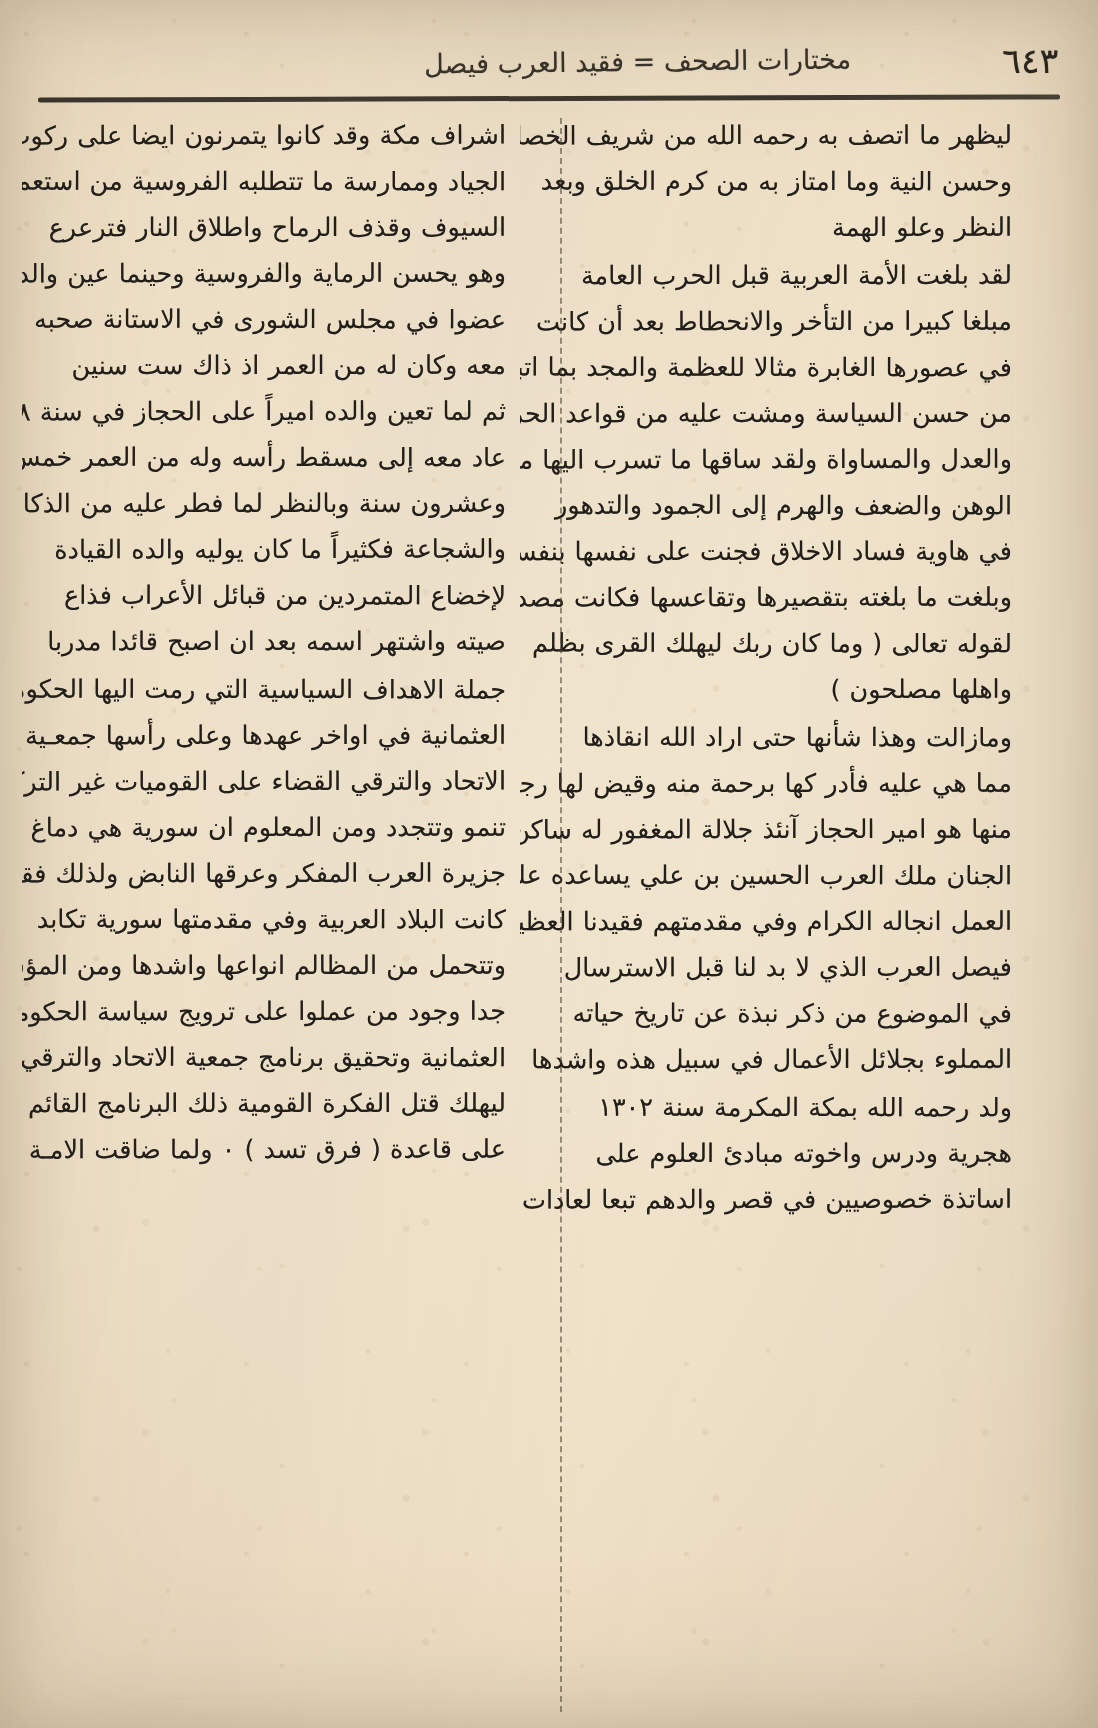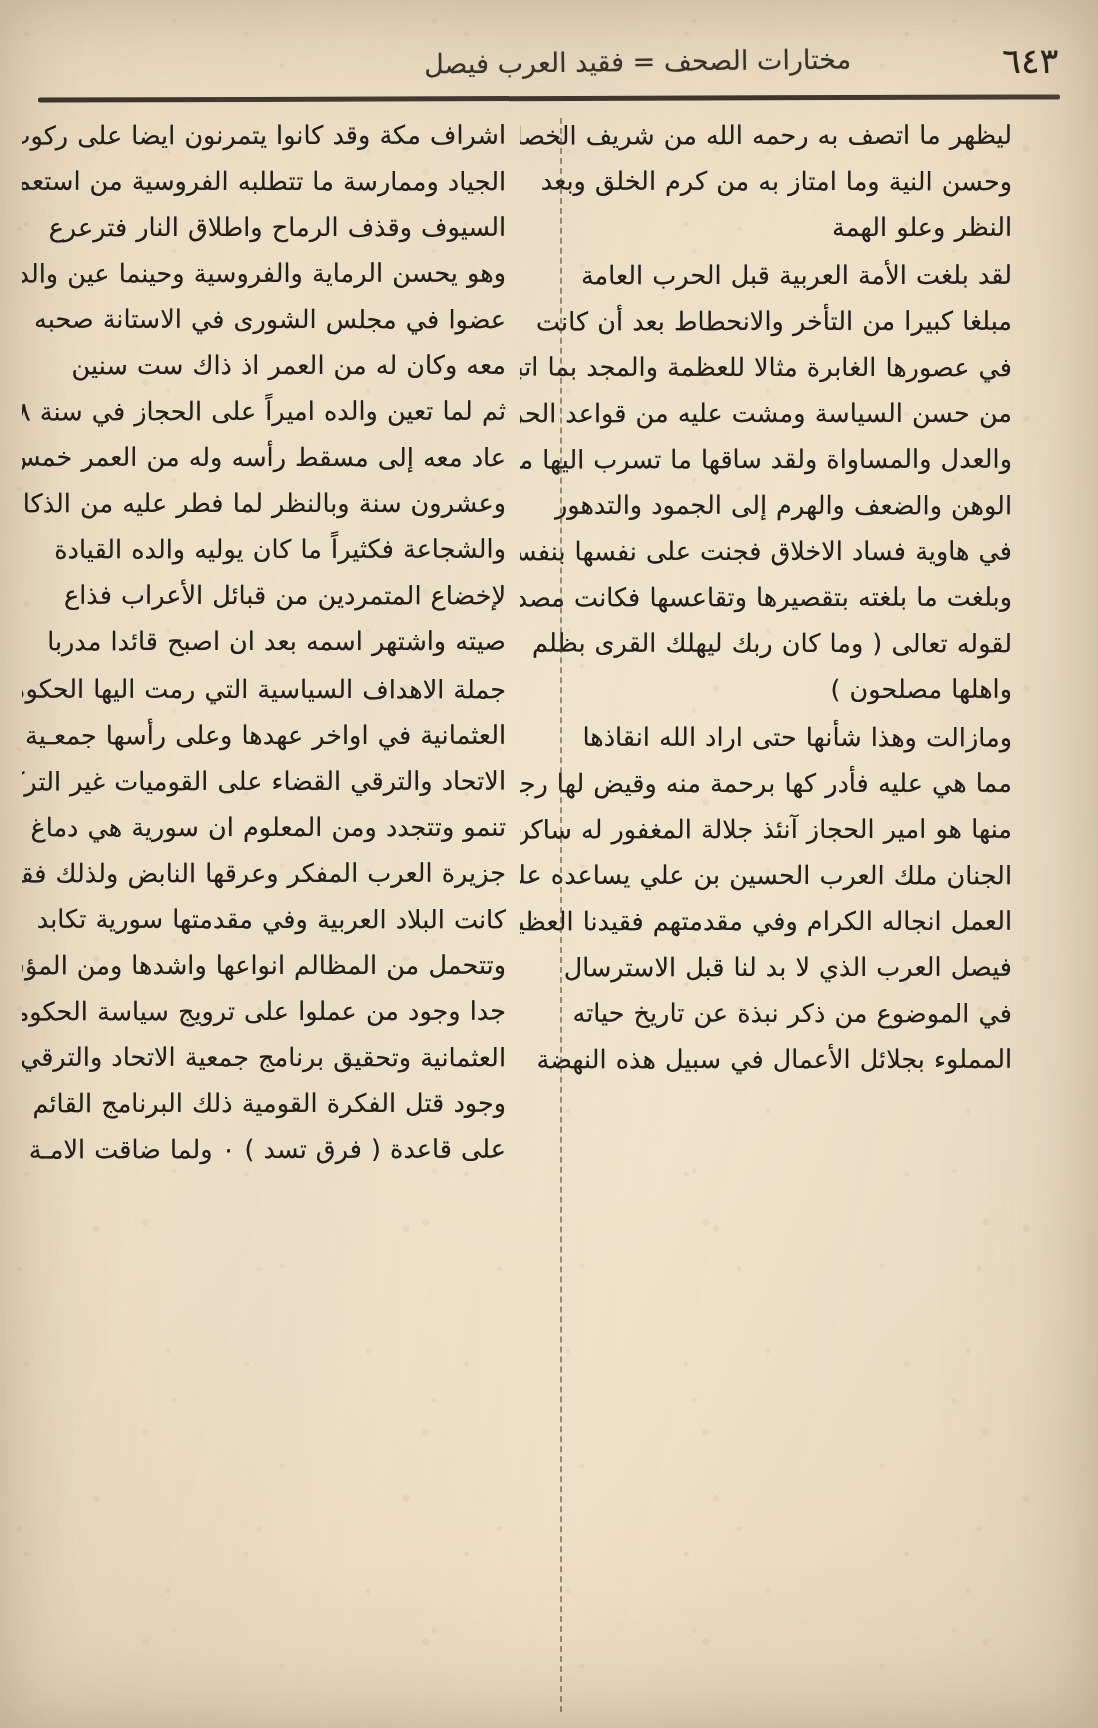--- a/index.html
+++ b/index.html
@@ -234,24 +234,35 @@
         <span class="ln stretch sk3">
             <span>العمل انجاله الكرام وفي مقدمتهم فقيدنا العظيم</span>
           </span>
         <span class="ln stretch sk1">
             <span>فيصل العرب الذي لا بد لنا قبل الاسترسال</span>
           </span>
         <span class="ln stretch sk2">
             <span>في الموضوع من ذكر نبذة عن تاريخ حياته</span>
           </span>
         <span class="ln stretch sk3">
-            <span>المملوء بجلائل الأعمال في سبيل هذه النهضة</span>
-          </span>
-      </p>
-
+            <span>المملوء بجلائل الأعمال في سبيل هذه واشدها</span>
+          </span>
+      </p>
+
+      <p class="para indent">
+        <span class="ln stretch sk2">
+            <span>ولد رحمه الله بمكة المكرمة سنة ١٣٠٢</span>
+          </span>
+        <span class="ln stretch sk3">
+            <span>هجرية ودرس واخوته مبادئ العلوم على</span>
+          </span>
+        <span class="ln stretch sk1">
+            <span>اساتذة خصوصيين في قصر والدهم تبعا لعادات</span>
+          </span>
+      </p>
 
     </div>
 
     <div class="col col-left">
 
       <p class="para">
         <span class="ln stretch sk1">
             <span>اشراف مكة وقد كانوا يتمرنون ايضا على ركوب</span>
           </span>
         <span class="ln stretch sk2">
@@ -311,21 +322,21 @@
         <span class="ln stretch sk3">
             <span>وتتحمل من المظالم انواعها واشدها ومن المؤسف</span>
           </span>
         <span class="ln stretch sk1">
             <span>جدا وجود من عملوا على ترويج سياسة الحكومة</span>
           </span>
         <span class="ln stretch sk2">
             <span>العثمانية وتحقيق برنامج جمعية الاتحاد والترقي</span>
           </span>
         <span class="ln stretch sk3">
-            <span>وجود قتل الفكرة القومية ذلك البرنامج القائم</span>
+            <span>ليهلك قتل الفكرة القومية ذلك البرنامج القائم</span>
           </span>
         <span class="ln stretch sk1">
             <span>على قاعدة ( فرق تسد ) ٠ ولما ضاقت الامـة</span>
           </span>
       </p>
 
     </div>
 
   </div>
 </div>

